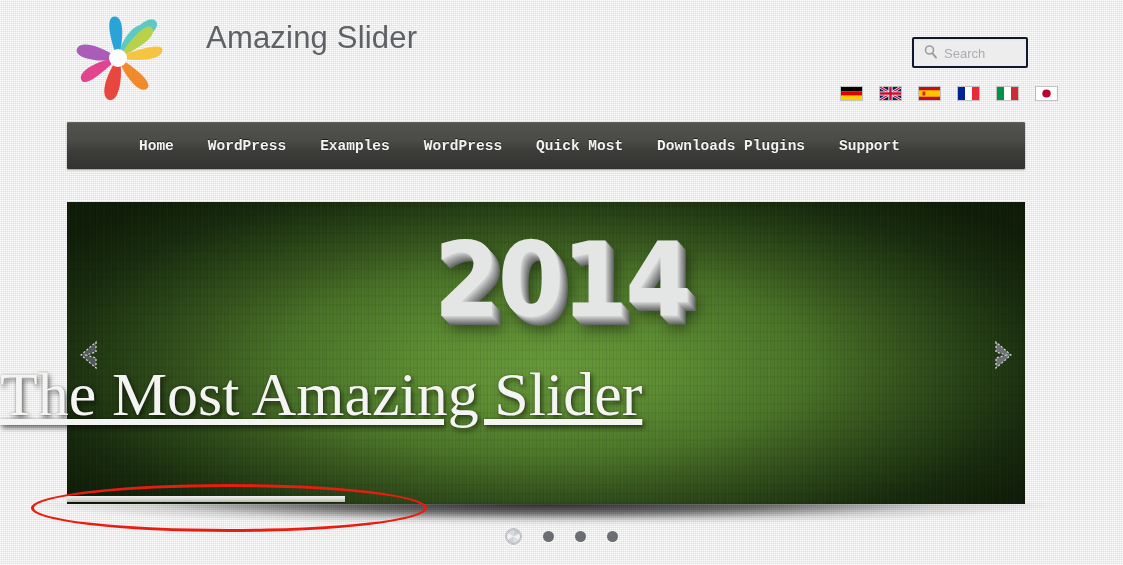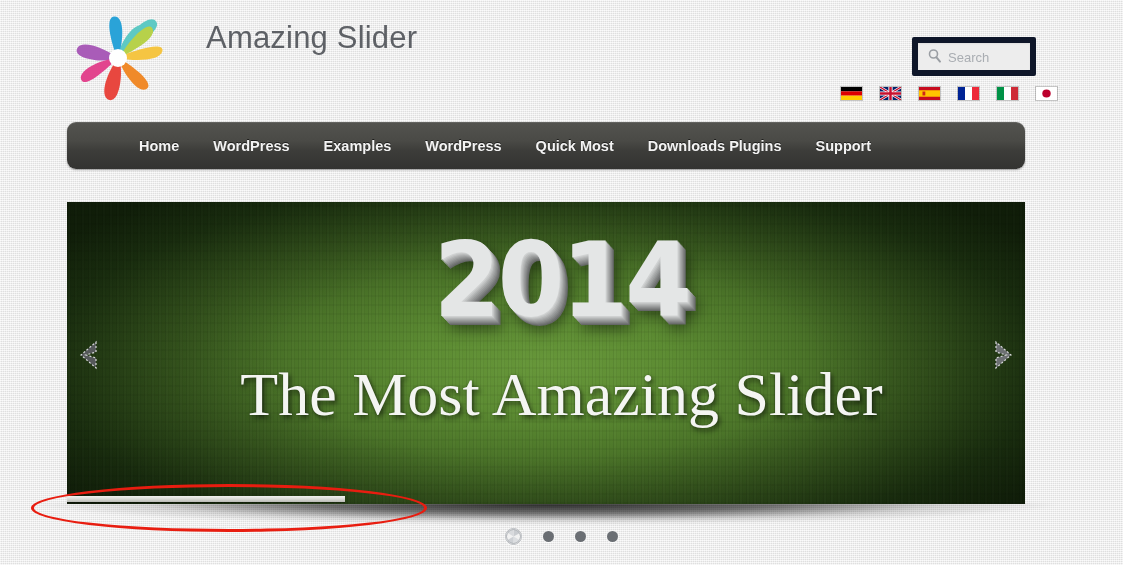--- a/index.html
+++ b/index.html
@@ -61,21 +61,21 @@
   }
 
   
   .search-box {
     position: absolute;
     left: 912px;
     top: 37px;
     width: 112px;
     height: 27px;
     background: #ededed;
-    border: 6px solid #0f172a;
+    border: 2px solid #0f172a;
     border-radius: 2px;
     box-shadow: inset 0 1px 2px rgba(0,0,0,.06);
   }
   .search-icon {
     position: absolute;
     left: 9px; top: 5px;
     width: 16px; height: 16px;
   }
   .search-icon svg { display:block; }
   .search-input {
@@ -112,27 +112,28 @@
   }
   .flag svg { display:block; width:100%; height:100%; }
 
   
   .nav {
     position: absolute;
     left: 67px;
     top: 122px;
     width: 958px;
     height: 47px;
-    border-radius: 9px;
+    border-radius: 1px;
     background: linear-gradient(to bottom, #53534f 0%, #4a4a46 40%, #3d3d3a 60%, #333331 100%);
     box-shadow: 0 1px 2px rgba(0,0,0,.35), inset 0 1px 0 rgba(255,255,255,.10);
     display: flex;
     align-items: center;
     padding-left: 72px;
     box-sizing: border-box;
+    font-family: Liberation Mono, monospace;
   }
   .nav-item {
     color: #f3f3f3;
     font-size: 14.5px;
     font-weight: bold;
     padding: 0 0;
     margin-right: 34px;
     text-shadow: 0 -1px 0 rgba(0,0,0,.6);
     cursor: pointer;
     white-space: nowrap;
@@ -183,26 +184,26 @@
     text-shadow:
       1px 1px 0 #cfd1d1, 2px 2px 0 #c2c4c4, 3px 3px 0 #b4b6b6,
       4px 4px 0 #a7a9a9, 5px 5px 0 #9a9c9c, 6px 6px 0 #8d8f8f,
       7px 7px 0 #808282, 8px 8px 0 #737575, 9px 9px 0 #666868,
       10px 12px 16px rgba(0,0,0,.55);
   }
   .slide-tagline {
     position: absolute;
     left: 0; right: 0;
     top: 362px;
-    text-align: center;
     font-family: "Liberation Serif", "DejaVu Serif", serif;
     font-size: 62px;
     line-height: 1.05;
     color: #f4f5f2;
     text-shadow: 2px 3px 5px rgba(0,0,0,.55), 0 0 2px rgba(0,0,0,.3);
+    text-decoration: underline;
   }
 
   .slide-arrow {
     position: absolute;
     top: 340px;
     width: 26px;
     height: 30px;
     cursor: pointer;
     z-index: 6;
   }

